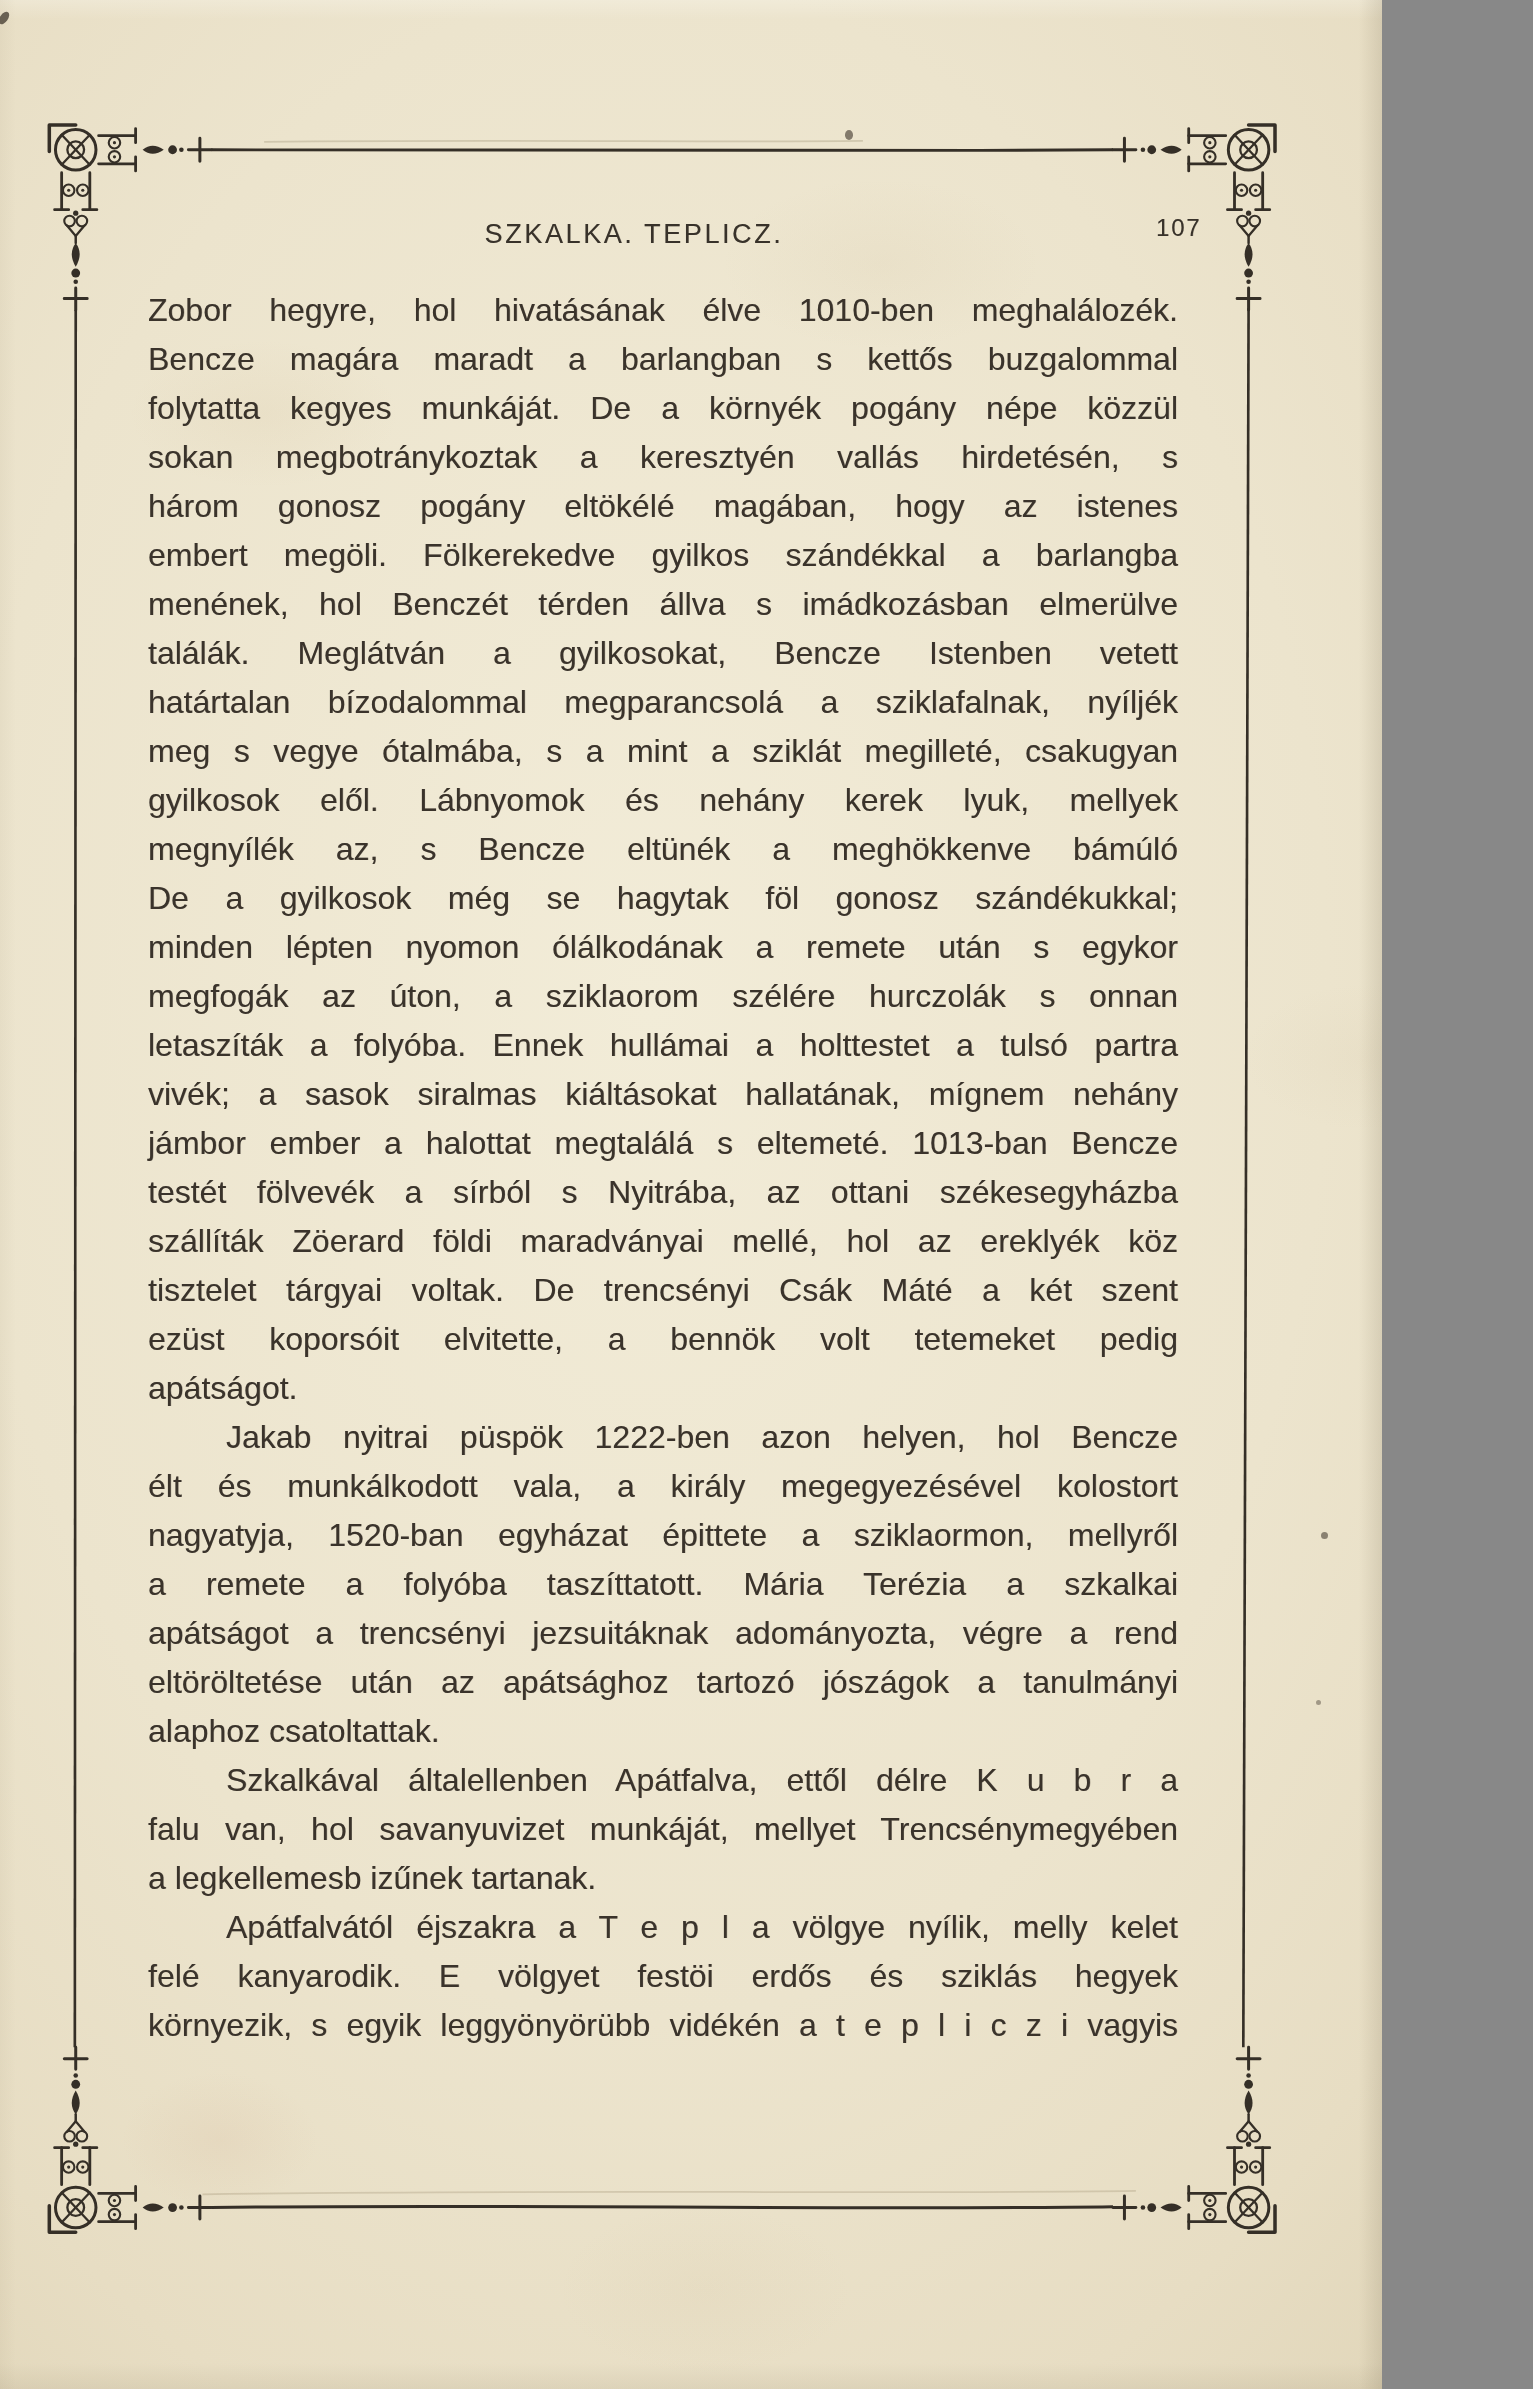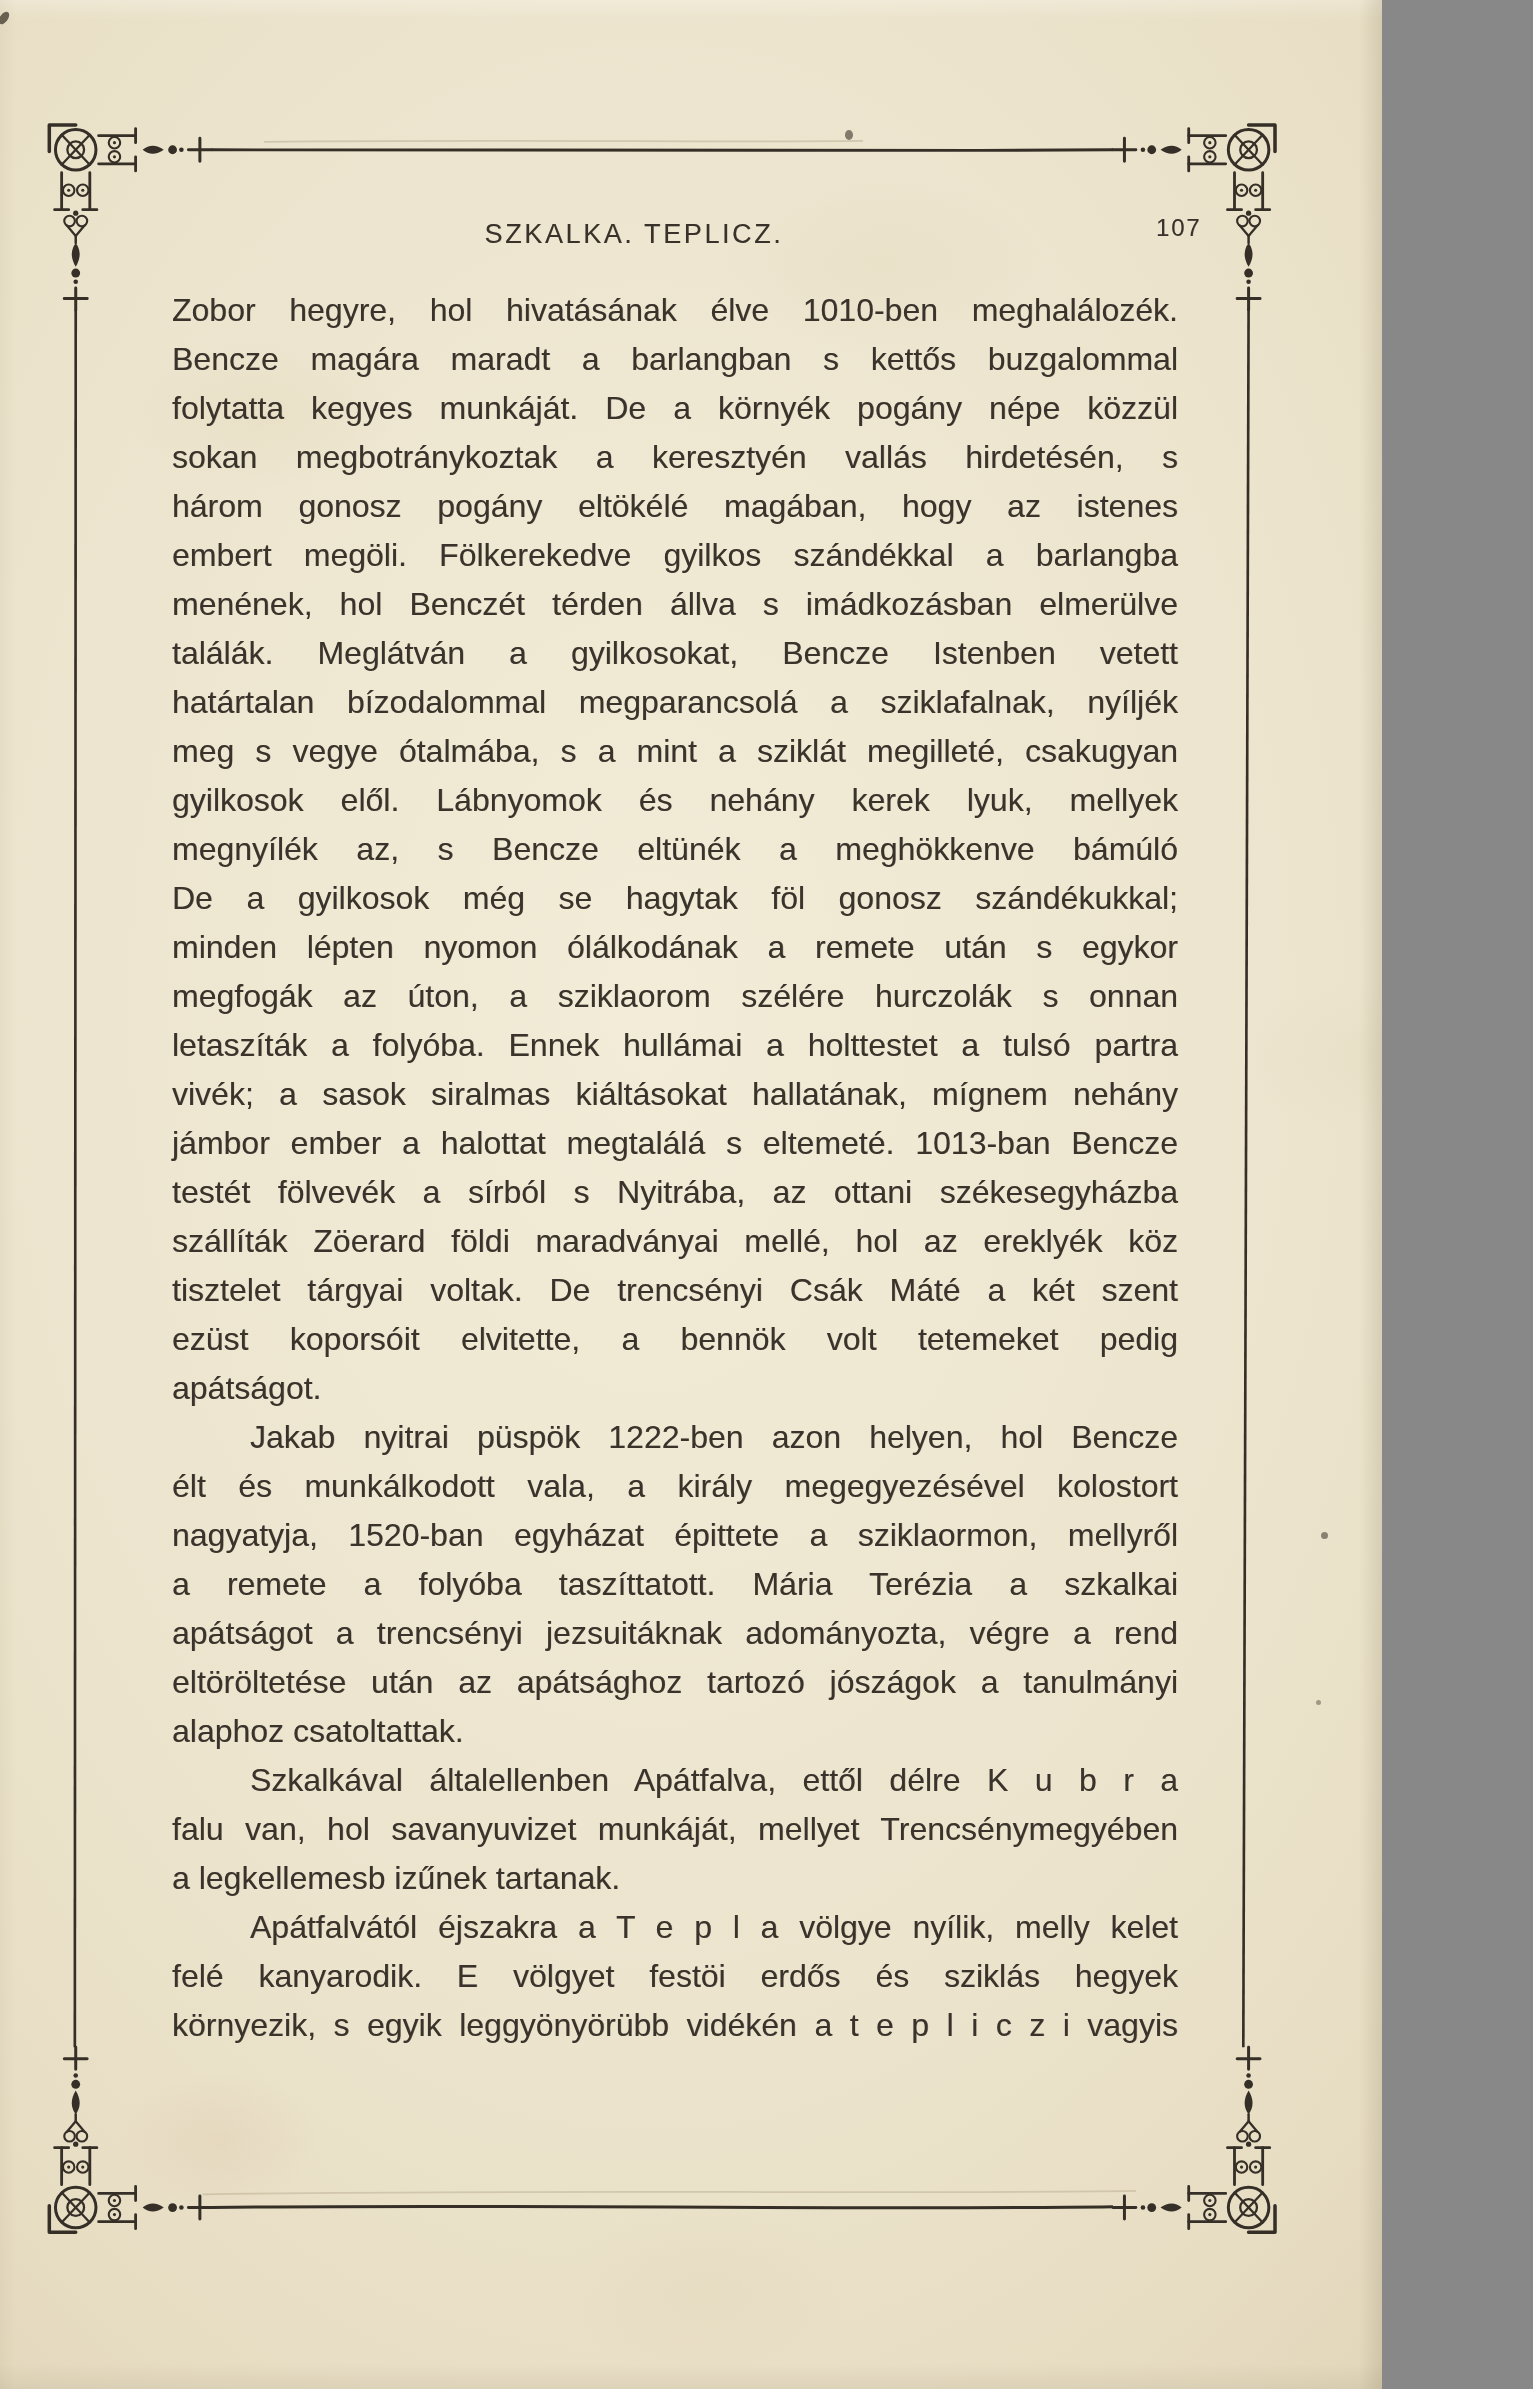--- a/index.html
+++ b/index.html
@@ -36,21 +36,21 @@
     font-size:24px;color:#38322a;letter-spacing:1.8px;
     text-shadow:0.4px 0.4px 0.6px rgba(56,50,42,.35);z-index:2;margin-left:37px;
   }
   .body-text{
     position:absolute;left:148px;top:286px;width:1030px;z-index:2;
     font-size:32px;color:#3a332b;
     text-shadow:0.4px 0.4px 0.6px rgba(58,51,43,.38);
   }
   .line{
     height:49px;line-height:49px;
-    text-align:justify;text-align-last:justify;margin-left:24px;
+    text-align:justify;text-align-last:justify;
   }
   .line.indent{text-indent:78px;}
   .line.parend{text-align-last:left;}
   .speck{position:absolute;background:#4a4136;border-radius:50%;z-index:2;opacity:.8;}
   .sp1{left:0;top:10.6px;width:8px;height:14px;transform:rotate(35deg);}
   .sp2{left:845px;top:130px;width:8px;height:9.7px;opacity:.65;}
   .sp3{left:1321px;top:1532px;width:7px;height:7px;opacity:.6;}
   .sp4{left:1316px;top:1700px;width:5.3px;height:5.3px;opacity:.45;}
 </style>
 </head>

